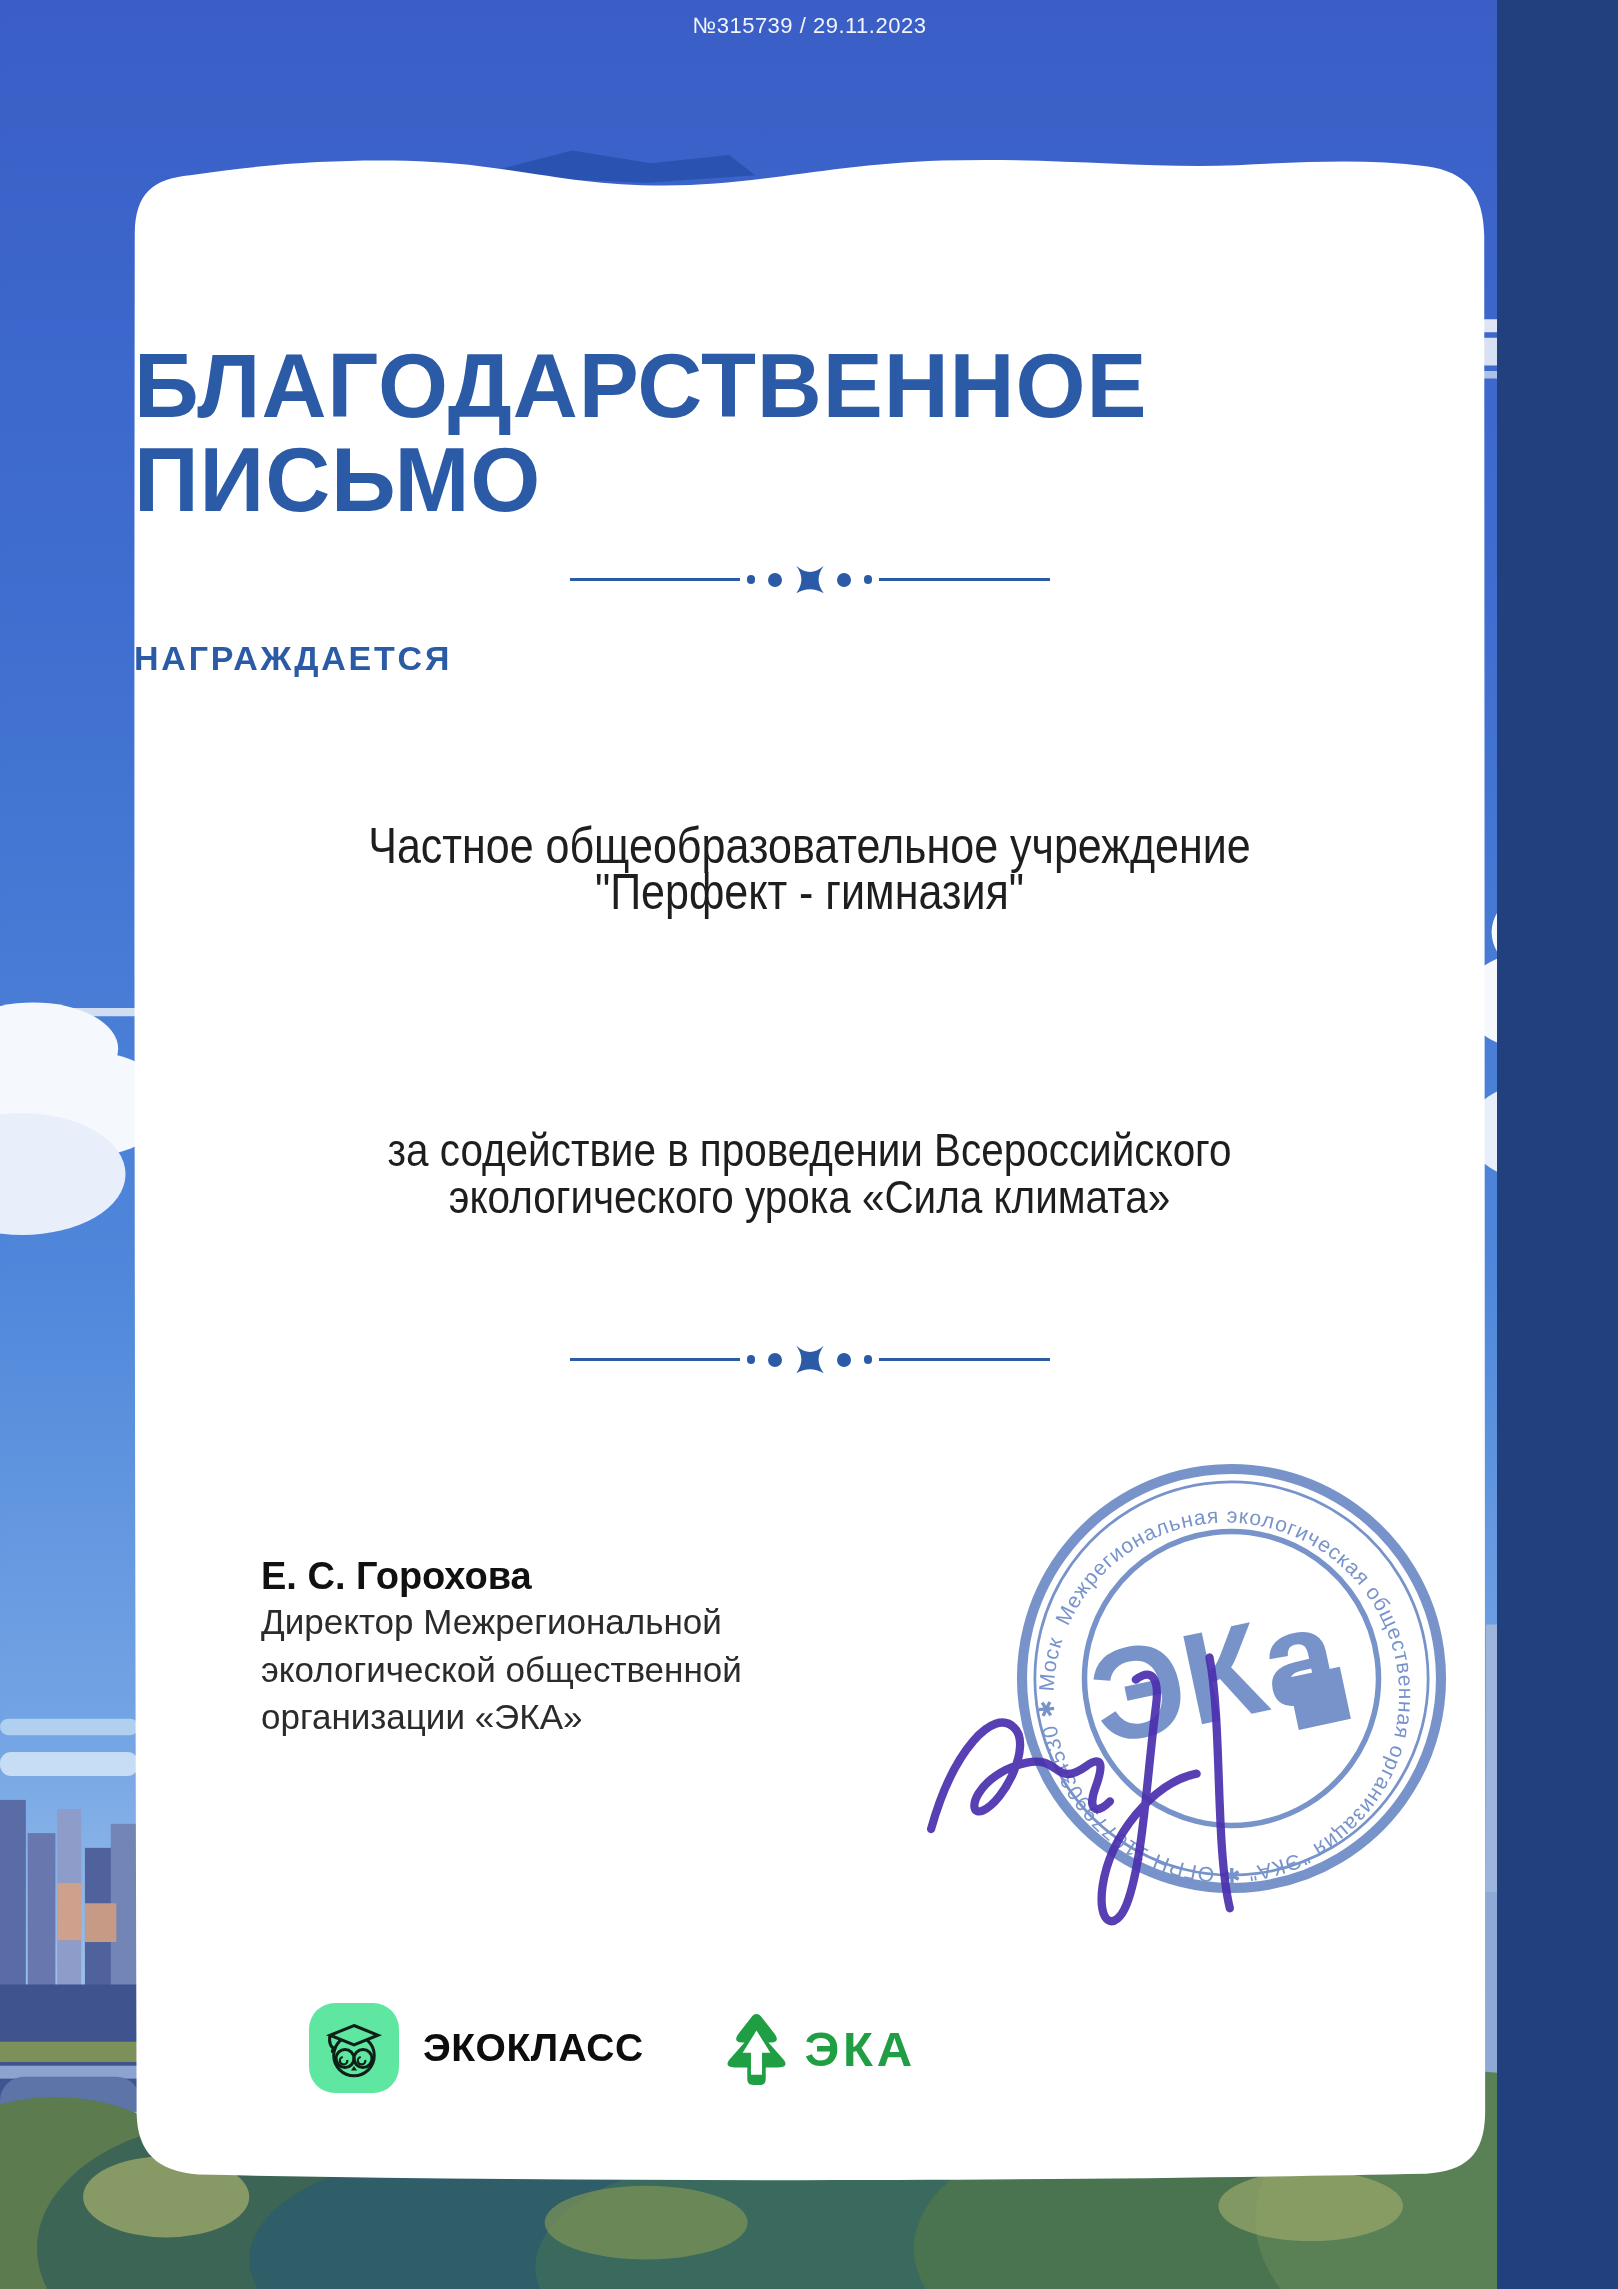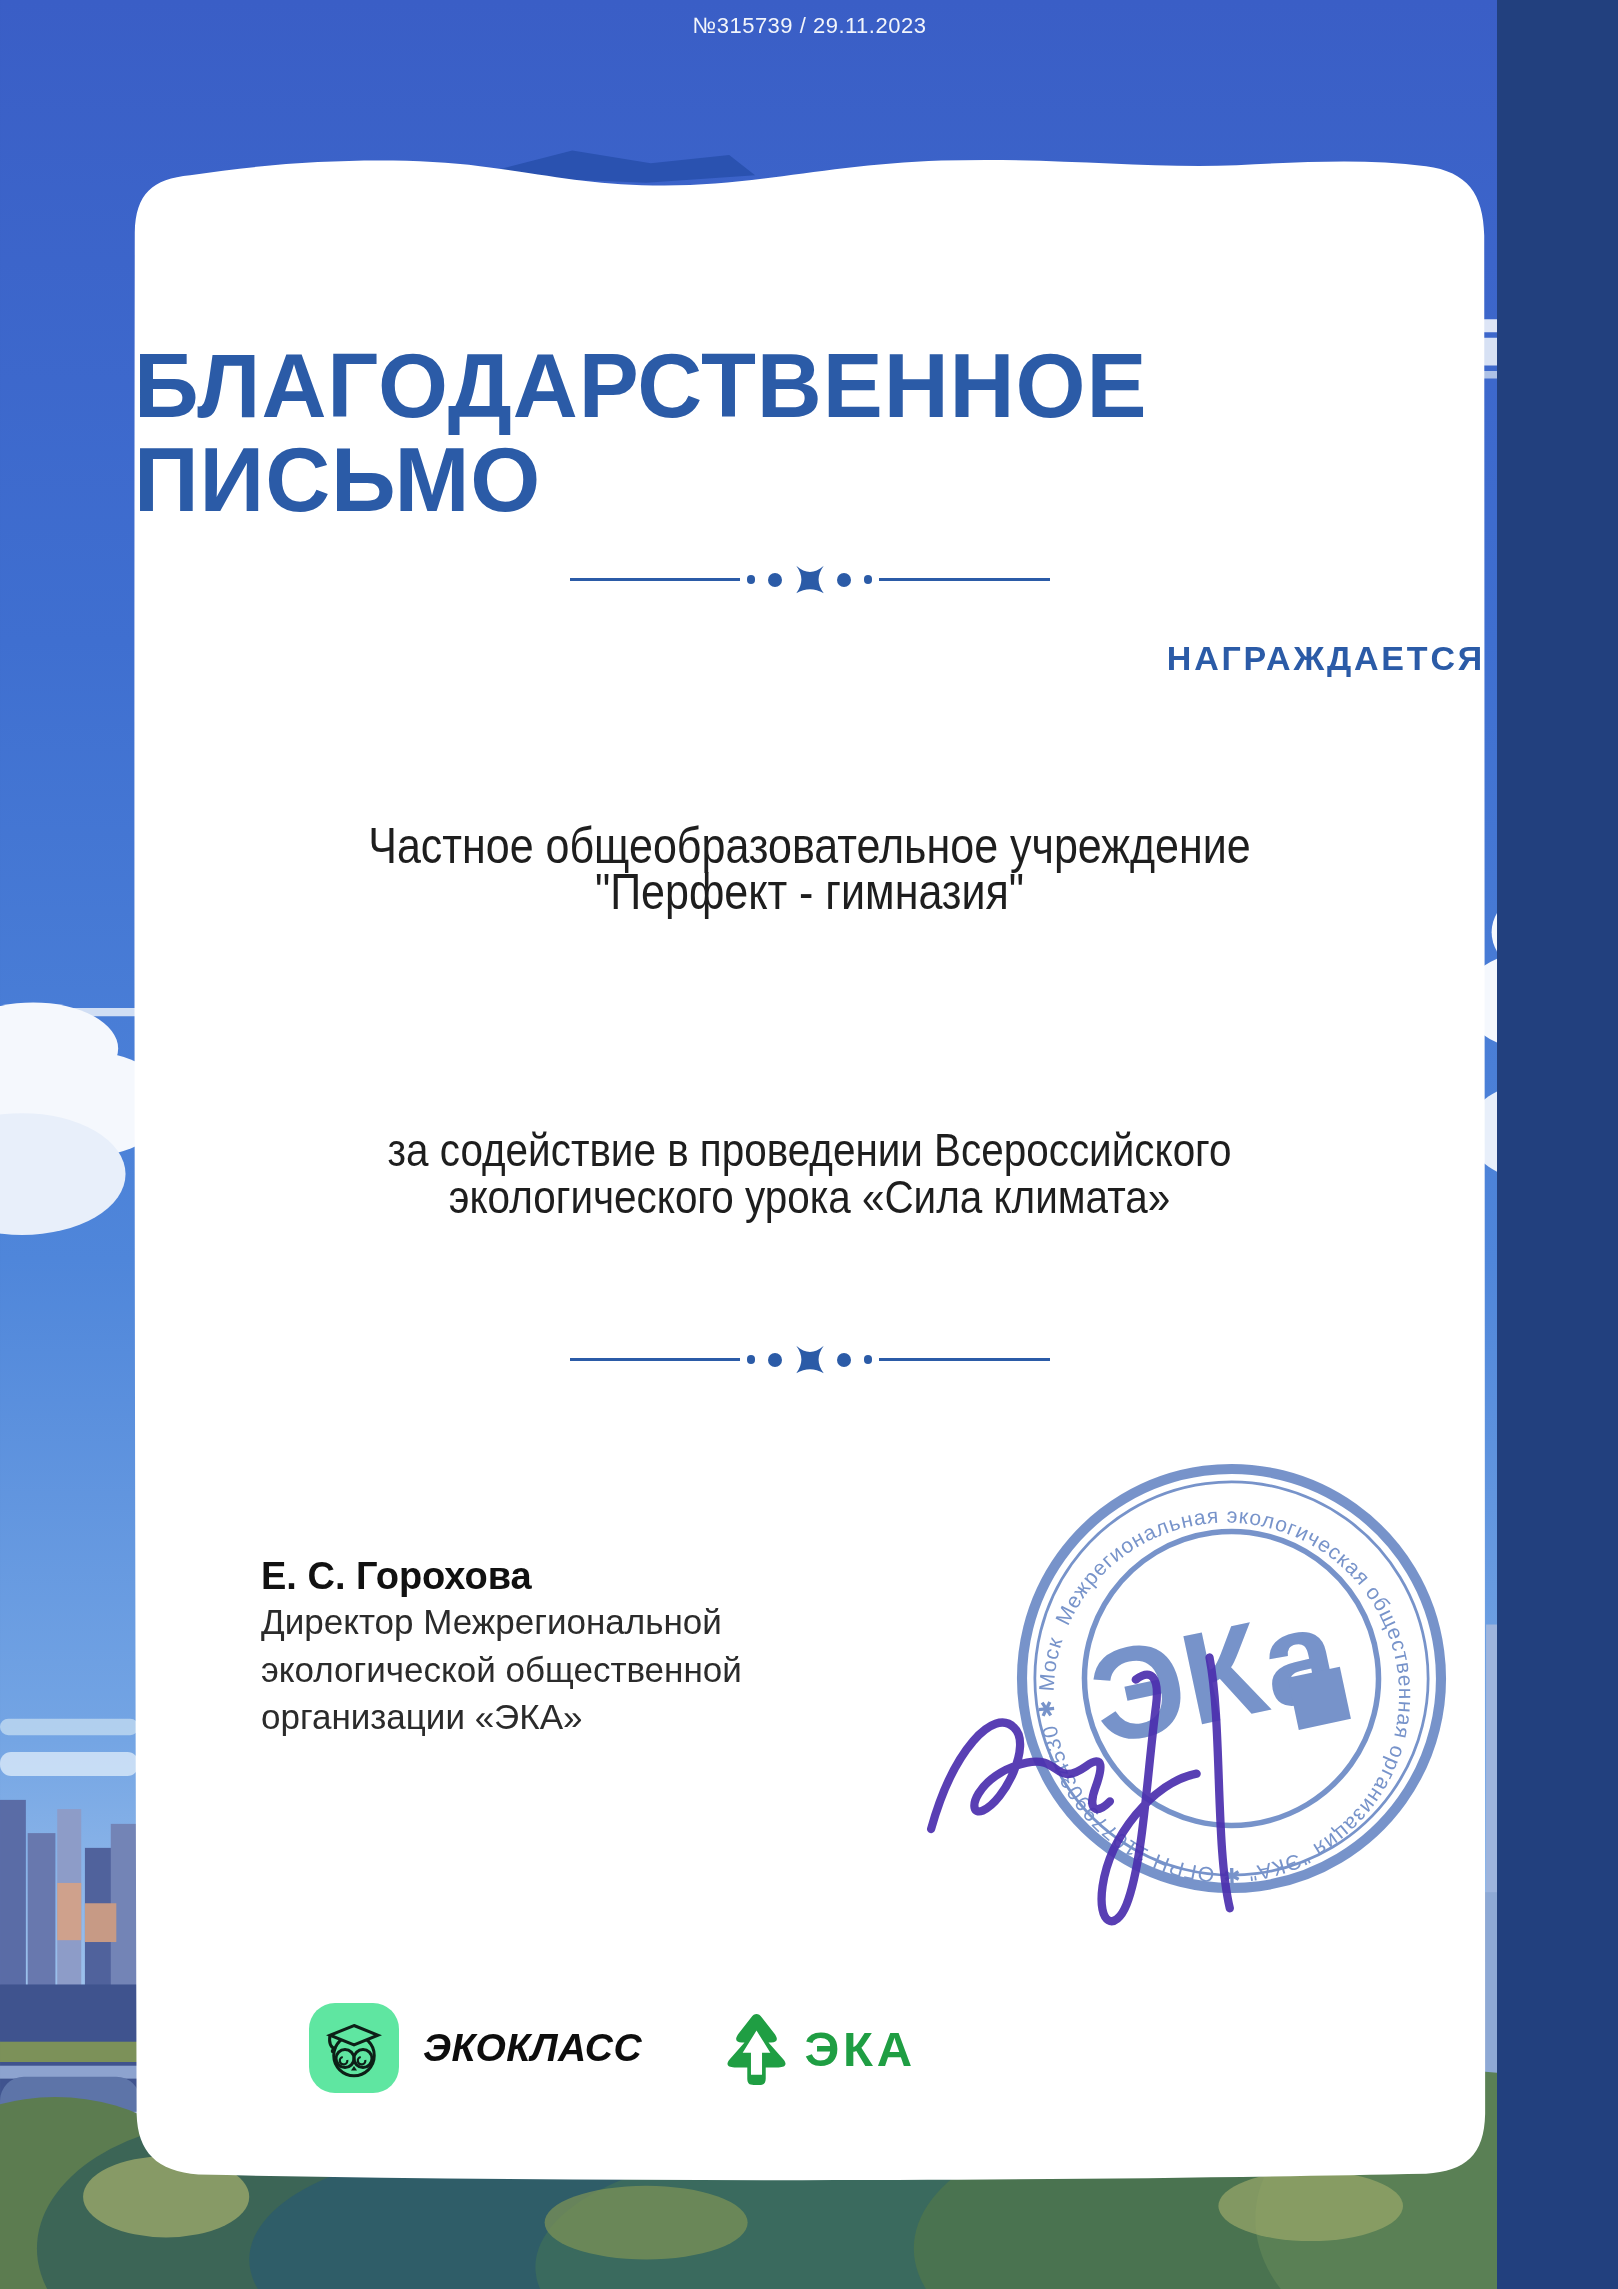--- a/index.html
+++ b/index.html
@@ -14,42 +14,42 @@
   .title{position:absolute;top:174px;left:0;width:100%;text-align:left;
       color:#2B5BA7;font-weight:bold;font-size:90px;line-height:1.04;letter-spacing:0.9px;}
   .divider{position:absolute;left:50%;transform:translateX(-50%);width:480px;height:33px;
       display:flex;align-items:center;justify-content:center;}
   .divider .line{flex:1;height:2.8px;background:#2B5BA7;}
   .divider .dot-s{width:8.3px;height:8.3px;border-radius:50%;background:#2B5BA7;margin:0 6.5px;}
   .divider .dot-b{width:14px;height:14px;border-radius:50%;background:#2B5BA7;margin:0 6.5px;}
   .divider-1{top:397px;}
   .divider-2{top:1177px;}
 
-  .awarded{position:absolute;top:473px;left:0;width:100%;text-align:right;
+  .awarded{position:absolute;top:473px;left:0;width:100%;text-align:left;
       color:#2B5BA7;font-weight:bold;font-size:34px;letter-spacing:2.8px;}
 
   .recipient{position:absolute;top:657px;left:0;width:100%;text-align:center;
       color:#1E1E1E;font-size:50px;line-height:0.92;transform:scaleX(.86);}
   .reason{position:absolute;top:960px;left:0;width:100%;text-align:center;
       color:#1E1E1E;font-size:47px;line-height:1.0;transform:scaleX(.86);}
   .site{position:absolute;top:1078px;left:0;width:100%;text-align:center;
       color:#2B5BA7;font-weight:bold;font-size:33px;letter-spacing:2.8px;}
 
   .sig-block{position:absolute;left:127px;top:1389px;width:591px;}
   .sig-name{color:#111;font-weight:bold;font-size:38px;}
   .sig-role{color:#2b2b2b;font-size:35px;line-height:1.36;}
 
   .stamp{position:absolute;left:877px;top:1292px;width:441px;height:441px;opacity:.88;}
   .autograph{position:absolute;left:771px;top:1403px;width:397px;height:378px;}
 
   .footer-logos{position:absolute;left:0;top:1837px;width:1351px;height:120px;}
   .logo-ekoklass{position:absolute;left:175px;top:0;display:flex;align-items:center;gap:24px;}
   .ekoklass-badge{width:90px;height:90px;border-radius:26px;background:#5FE6A1;
       display:flex;align-items:center;justify-content:center;}
-  .ekoklass-label{color:#0d0d0d;font-weight:bold;font-size:39px;letter-spacing:0.5px;font-style:italic;}
+  .ekoklass-label{color:#0d0d0d;font-weight:bold;font-size:39px;letter-spacing:0.5px;}
   .logo-eka{position:absolute;left:593px;top:9.2px;display:flex;align-items:center;gap:18.5px;}
   .eka-label{color:#1F9E43;font-weight:bold;font-size:49px;letter-spacing:3.7px;}
   .logo-ros{position:absolute;left:877px;top:-7.4px;width:295px;text-align:center;}
   .ros-created{color:#141414;font-size:23px;margin-bottom:5.5px;}
   .ros-main{color:#8A64D0;font-weight:bold;font-size:43px;letter-spacing:0.5px;line-height:1;}
   .ros-grants{color:#A287DB;font-size:32px;margin-top:1.8px;}
 </style>
 </head>
 <body>
 

